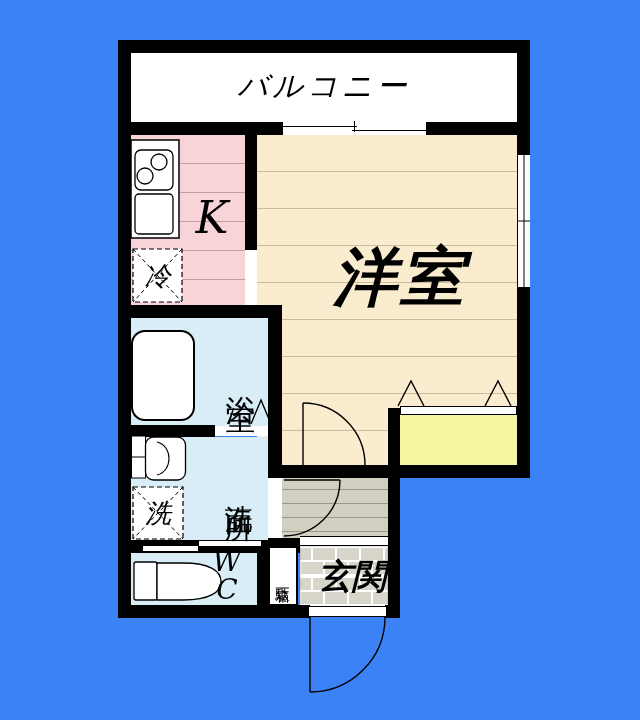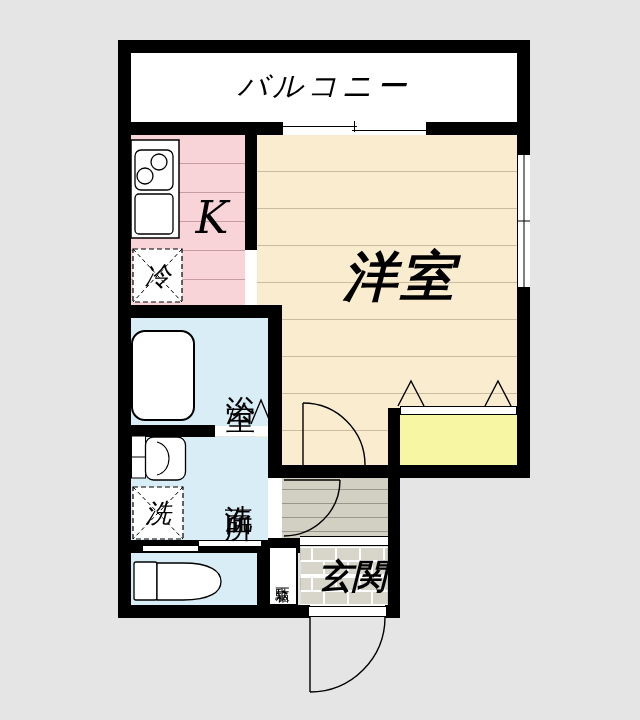--- a/index.html
+++ b/index.html
@@ -1,16 +1,16 @@
 <!DOCTYPE html>
 <html><head>
 <meta charset="utf-8">
 <style>
   html,body{margin:0;padding:0;background:#fff;}
-  .plan{position:relative;width:640px;height:720px;background:#e5e5e5;overflow:hidden;
+  .plan{position:relative;width:640px;height:720px;background:#3b82f6;overflow:hidden;
         font-family:"DejaVu Serif","Liberation Serif",serif;color:#000;}
   .wall{position:absolute;background:#000;}
   .fill{position:absolute;}
   .open{position:absolute;background:#fff;}
   .label{position:absolute;display:flex;align-items:center;justify-content:center;
          text-align:center;font-style:italic;white-space:nowrap;}
   .vtext{writing-mode:vertical-rl;text-orientation:upright;font-style:normal;white-space:normal;}
   .floor-k{background:
      repeating-linear-gradient(to bottom,transparent 0 28px,#c79da3 28px 29px),#f8d3d7;}
   .floor-west{background:
@@ -135,21 +135,22 @@
     <g stroke-width="1">
       <path d="M283,126.5 H357 M352,130.5 H426 M354.5,121 V132"></path>
     </g>
     <g stroke-width="1">
       <path d="M524,155 V287 M518,221 H530"></path>
     </g>
   </svg>
 
   <div class="label" style="left:131px;top:60px;width:386px;height:52px;font-size:30px;letter-spacing:4px;">バルコニー</div>
   <div class="label" style="left:182px;top:190px;width:60px;height:54px;font-size:44px;">K</div>
-  <div class="label" style="left:300px;top:242px;width:200px;height:70px;font-size:54px;font-weight:600;letter-spacing:3px;">洋室</div>
+  <div class="label" style="left:300px;top:242px;width:200px;height:70px;font-size:64px;font-weight:600;letter-spacing:3px;">洋室</div>
   <div class="label vtext" style="left:221px;top:334px;width:38px;height:88px;font-size:30px;letter-spacing:6px;">浴室</div>
   <div class="label vtext" style="left:219px;top:436px;width:38px;height:106px;font-size:28px;letter-spacing:4px;">洗面所</div>
+  <div class="label" style="left:208px;top:548px;width:38px;height:56px;font-size:28px;line-height:1.0;word-break:break-all;white-space:normal;">WC</div>
   <div class="label" style="left:300px;top:548px;width:104px;height:58px;font-size:34px;font-weight:600;">玄関</div>
   <div class="label" style="left:135px;top:261px;width:45px;height:30px;font-size:26px;">冷</div>
   <div class="label" style="left:135px;top:498px;width:46px;height:30px;font-size:26px;">洗</div>
   <div class="label vtext" style="left:270px;top:550px;width:26px;height:54px;font-size:14px;letter-spacing:1px;">下駄箱</div>
 
 </div>
 
 </body></html>

